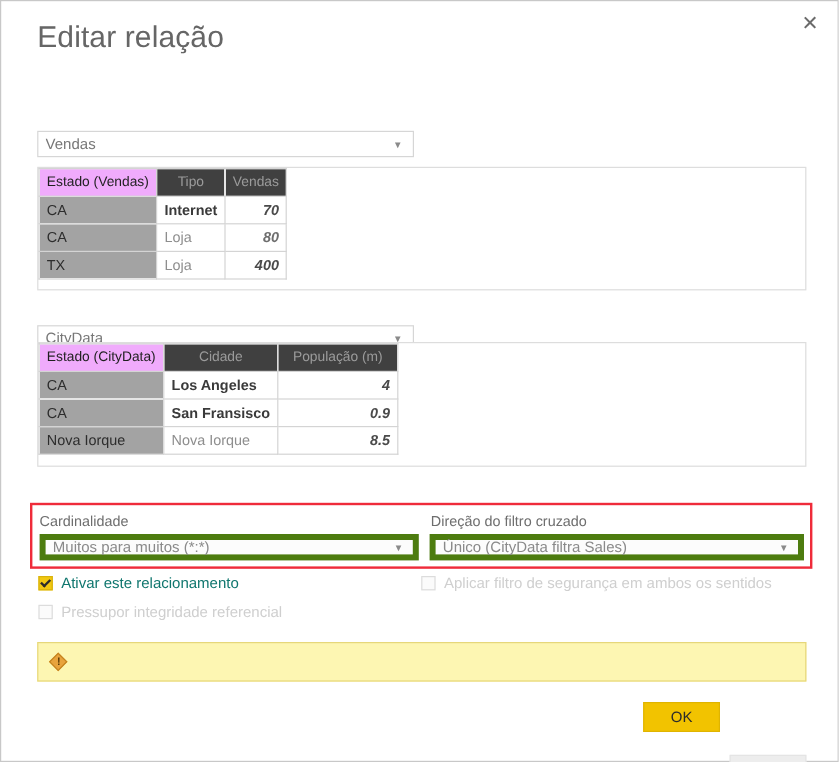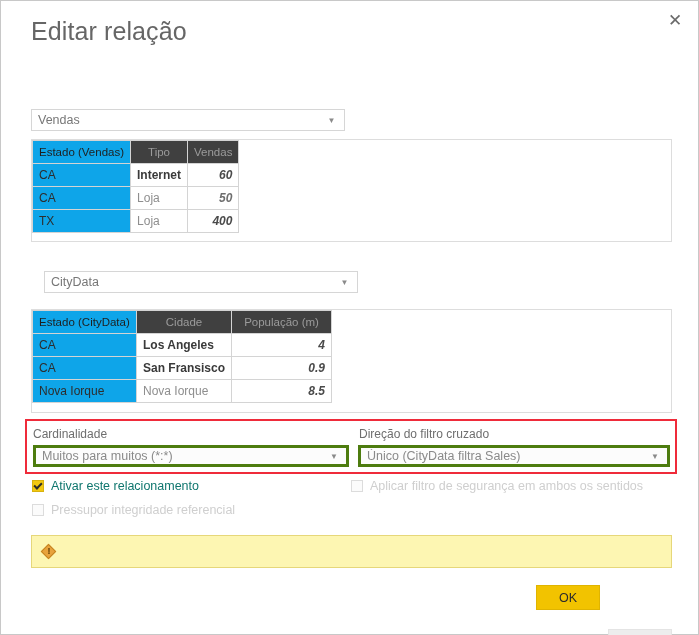--- a/index.html
+++ b/index.html
@@ -65,32 +65,32 @@
     cursor: pointer;
   }
   .tbl-select .val { flex: 1; overflow: hidden; white-space: nowrap; }
   .tbl-select .chev {
     width: 9px; height: 9px;
     display: flex; align-items: center; justify-content: center;
     color: #8a8a8a; font-size: 8px;
     margin-right: 2px;
   }
   #select-sales { top: 108px; }
-  #select-city  { top: 270px; margin-left: 13px; }
+  #select-city  { top: 270px; }
 
   
   .grid-box {
     position: absolute;
     left: 30px;
     width: 641px;
     background: #ffffff;
     border: 1px solid #dddddd;
   }
   #grid-sales { top: 138px; height: 103px; }
-  #grid-city  { top: 308px; height: 104px; }
+  #grid-city  { top: 284px; height: 104px; }
 
   table.preview {
     border-collapse: collapse;
     table-layout: fixed;
     font-size: 12px;
   }
   table.preview th, table.preview td {
     border: 1px solid #d4d4d4;
     height: 23px;
     padding: 0 6px;
@@ -99,28 +99,28 @@
     overflow: hidden;
   }
   
   table.preview th {
     background: #404040;
     color: #9b9b9b;
     text-align: center;
     font-size: 11.5px;
   }
   table.preview th.key {
-    background: #0ea5e9;
+    background: #f0abfc;
     color: #1f1f1f;
     text-align: left;
     font-size: 11.5px;
   }
   
   table.preview td.key {
-    background: #0ea5e9;
+    background: #a3a3a3;
     color: #2d2d2d;
     text-align: left;
   }
   table.preview td.txt {
     background: #ffffff;
     color: #8e8e8e;
     text-align: left;
   }
   table.preview td.txt.strong { color: #3a3a3a; font-weight: bold; }
   table.preview td.num {
@@ -156,21 +156,21 @@
     font-size: 12px;
     color: #6e6e6e;
   }
   #lbl-card { left: 32px; top: 426px; }
   #lbl-cfd  { left: 358px; top: 426px; }
 
   .field-select {
     position: absolute;
     height: 22px;
     background: #fcfcfc;
-    border: 3px solid #4d7c0f;
+    border: 5px solid #4d7c0f;
     font-size: 12.5px;
     color: #8a8a8a;
     display: flex; align-items: center;
     padding: 0 6px;
     cursor: pointer;
   }
   .field-select .val { flex: 1; overflow: hidden; white-space: nowrap; }
   .field-select .chev { color: #8a8a8a; font-size: 8px; margin-right: 2px; }
   #sel-card { left: 32px; top: 444px; width: 316px; }
   #sel-cfd  { left: 357px; top: 444px; width: 312px; }
@@ -295,26 +295,26 @@
         <tr>
           <th class="key">Estado (Vendas)</th>
           <th>Tipo</th>
           <th>Vendas</th>
         </tr>
       </thead>
       <tbody>
         <tr>
           <td class="key">CA</td>
           <td class="txt strong">Internet</td>
-          <td class="num">60</td>
+          <td class="num">70</td>
         </tr>
         <tr>
           <td class="key">CA</td>
           <td class="txt">Loja</td>
-          <td class="num dim">50</td>
+          <td class="num dim">80</td>
         </tr>
         <tr>
           <td class="key">TX</td>
           <td class="txt">Loja</td>
           <td class="num">400</td>
         </tr>
       </tbody>
     </table>
   </div>
 

